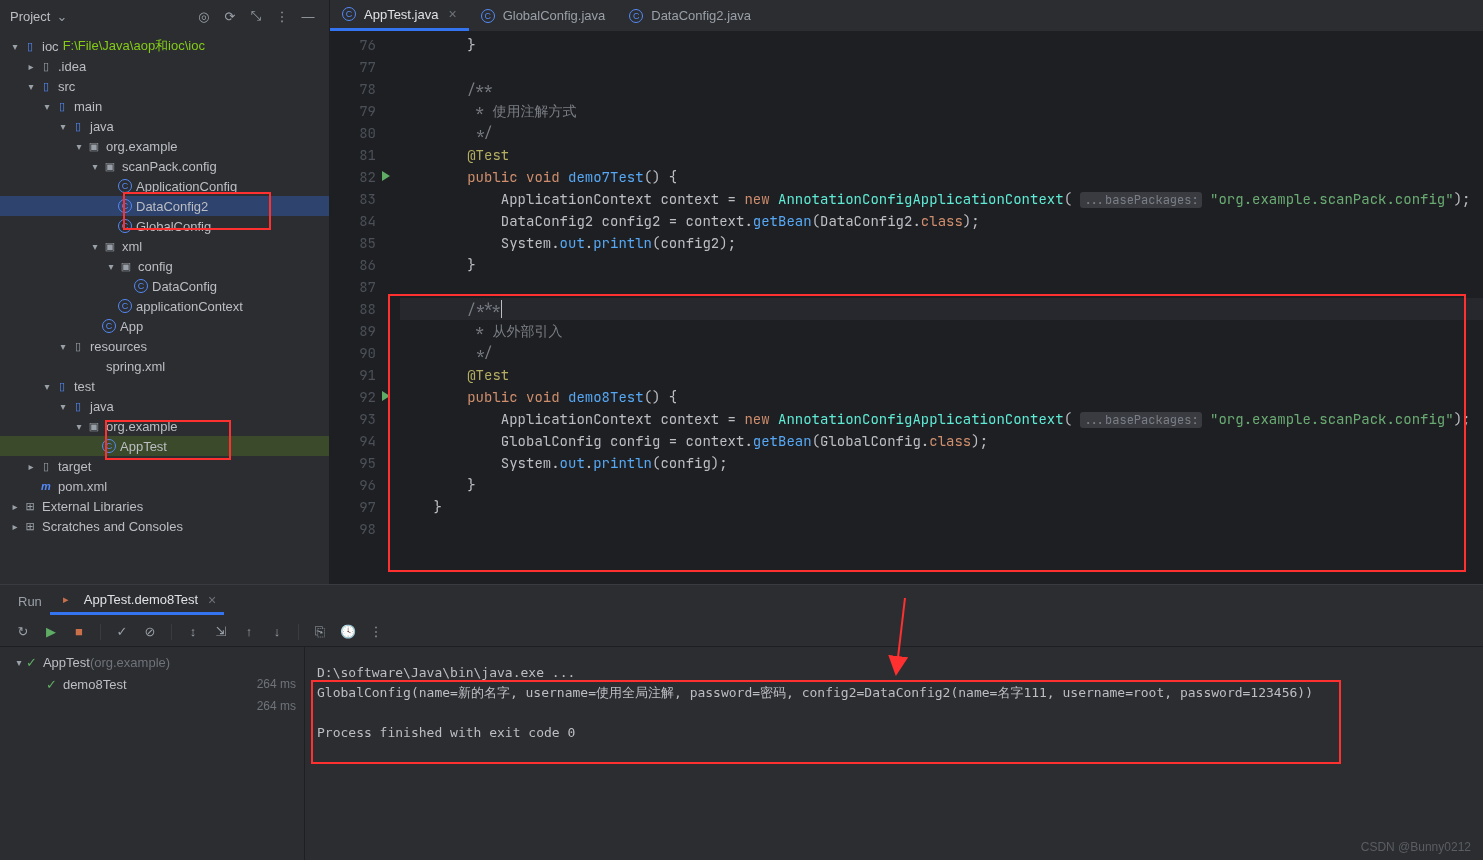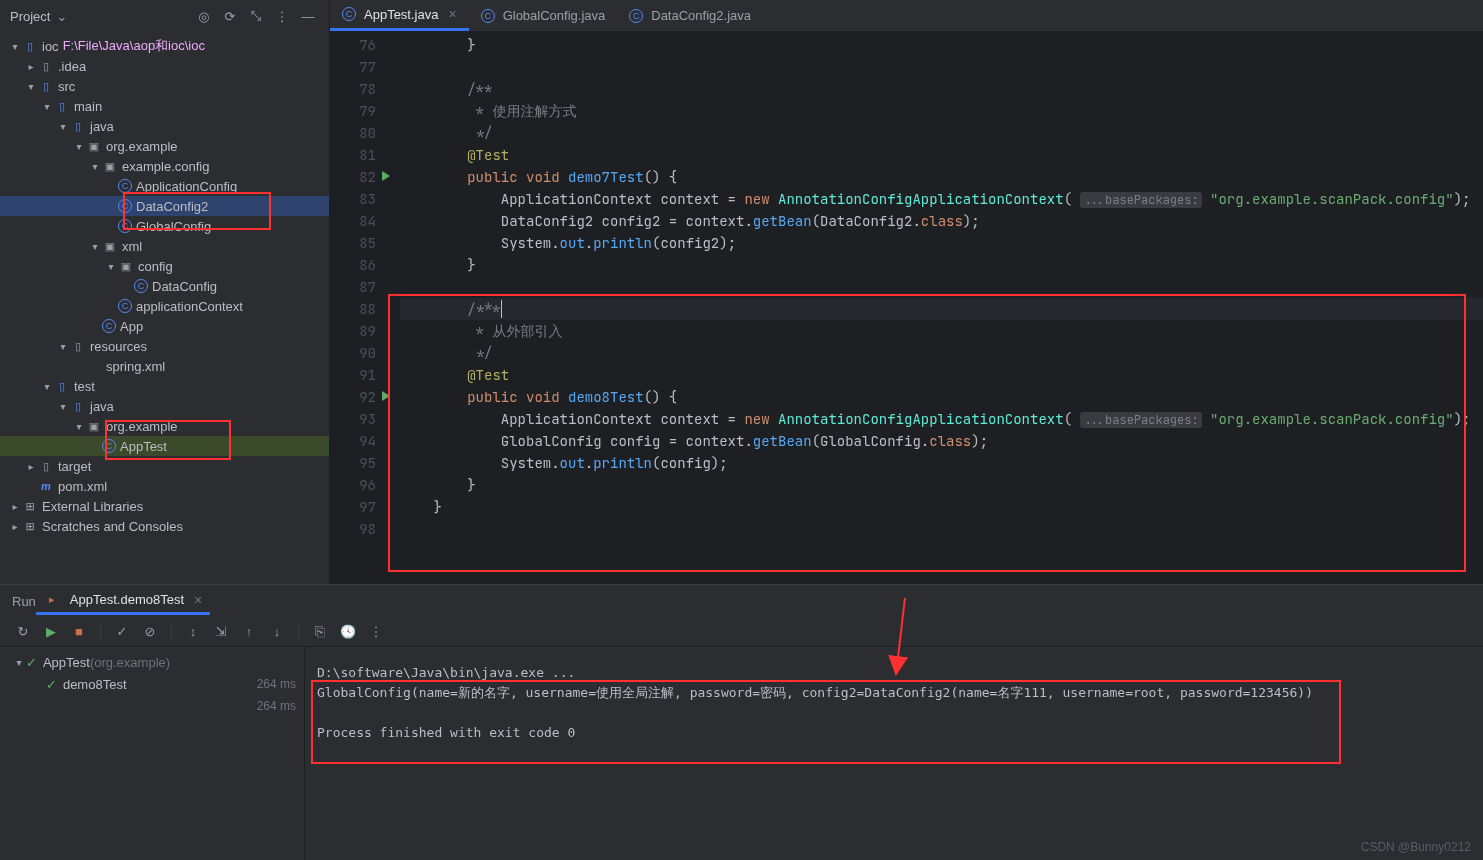--- a/index.html
+++ b/index.html
@@ -18,21 +18,21 @@
 .node.hl { background: #3a4a2a; }
 .arrow { width: 14px; text-align: center; color: #9aa0a8; font-size: 10px; }
 .ic { width: 16px; height: 16px; display: inline-flex; align-items: center; justify-content: center; margin-right: 4px; font-size: 11px; }
 .ic-folder { color: #9aa0a8; }
 .ic-folder-blue { color: #548af7; }
 .ic-class { color: #548af7; border: 1px solid #548af7; border-radius: 8px; width: 14px; height: 14px; font-size: 9px; }
 .ic-pkg { color: #9aa0a8; }
 .ic-xml { color: #c9704b; font-size: 10px; }
 .ic-m { color: #548af7; font-weight: bold; font-style: italic; }
 .ic-lib { color: #9aa0a8; }
-.dimpath { color: #f0abfc; margin-left: 4px; }
+.dimpath { color: #84cc16; margin-left: 4px; }
 .redbox1 { position: absolute; border: 2px solid #ff3030; left: 123px; top: 192px; width: 148px; height: 38px; pointer-events: none; }
 .redbox2 { position: absolute; border: 2px solid #ff3030; left: 105px; top: 420px; width: 126px; height: 40px; pointer-events: none; }
 .editor { flex: 1; display: flex; flex-direction: column; background: #1e1f22; min-width: 0; }
 .tabs { display: flex; height: 32px; background: #2b2d30; border-bottom: 1px solid #1e1f22; }
 .tab { display: flex; align-items: center; padding: 0 12px; cursor: pointer; color: #9aa0a8; gap: 6px; }
 .tab.active { border-bottom: 3px solid #3574f0; color: #dfe1e5; }
 .tab .ic { margin-right: 2px; }
 .tab-close { color: #6f737a; margin-left: 4px; font-size: 14px; }
 .code-area { flex: 1; display: flex; font-family: 'JetBrains Mono', Consolas, monospace; font-size: 14px; line-height: 22px; overflow: hidden; position: relative; gap: 12px; }
 .gutter { width: 58px; text-align: right; padding-right: 12px; color: #4b5059; user-select: none; padding-top: 2px; }
@@ -45,21 +45,21 @@
 .fn { color: #56a8f5; }
 .str { color: #6aab73; }
 .cmt { color: #7a7e85; }
 .cls { color: #5eead4; }
 .hint { background: #393b40; color: #7a7e85; padding: 0 3px; border-radius: 3px; font-size: 12px; }
 .caret { border-left: 1px solid #bcbec4; animation: blink 1s infinite; }
 @keyframes blink { 50% { opacity: 0; } }
 .cur-line { background: #26282e; }
 .redbox-code { position: absolute; border: 2px solid #ff3030; left: 388px; top: 294px; width: 1078px; height: 278px; pointer-events: none; }
 .bottom { height: 276px; background: #2b2d30; border-top: 1px solid #393b40; display: flex; flex-direction: column; }
-.run-header { display: flex; align-items: center; height: 32px; padding: 0 12px; gap: 0; }
+.run-header { display: flex; align-items: center; height: 32px; padding: 0 18px; gap: 8px; }
 .run-tab { display: flex; align-items: center; gap: 6px; padding: 4px 8px; border-bottom: 3px solid #3574f0; color: #dfe1e5; }
 .run-toolbar { display: flex; align-items: center; height: 30px; padding: 0 12px; gap: 6px; border-bottom: 1px solid #1e1f22; }
 .tb-btn { width: 22px; height: 22px; display: inline-flex; align-items: center; justify-content: center; color: #9aa0a8; cursor: pointer; }
 .tb-sep { width: 1px; height: 16px; background: #393b40; margin: 0 4px; }
 .run-body { flex: 1; display: flex; position: relative; }
 .test-tree { width: 305px; border-right: 1px solid #1e1f22; padding: 4px 0; }
 .test-row { display: flex; align-items: center; height: 22px; padding-left: 12px; cursor: pointer; }
 .test-row .time { margin-left: auto; margin-right: 8px; color: #6f737a; font-size: 12px; margin-top: 44px; }
 .check { color: #5fad65; margin-right: 6px; }
 .console { flex: 1; padding: 8px 12px; font-family: Consolas, monospace; font-size: 13px; line-height: 20px; color: #bcbec4; position: relative; }
@@ -114,21 +114,21 @@
             <span>java</span>
           </div>
           <div class="node" style="padding-left: 72px;">
             <span class="arrow">▾</span>
             <span class="ic ic-pkg">▣</span>
             <span>org.example</span>
           </div>
           <div class="node" style="padding-left: 88px;">
             <span class="arrow">▾</span>
             <span class="ic ic-pkg">▣</span>
-            <span>example.config</span>
+            <span>scanPack.config</span>
           </div>
           <div class="node" style="padding-left: 104px;">
             <span class="arrow"> </span>
             <span class="ic ic-class">C</span>
             <span>ApplicationConfig</span>
           </div>
           <div class="node sel" style="padding-left: 104px;">
             <span class="arrow"> </span>
             <span class="ic ic-class">C</span>
             <span>DataConfig2</span>

